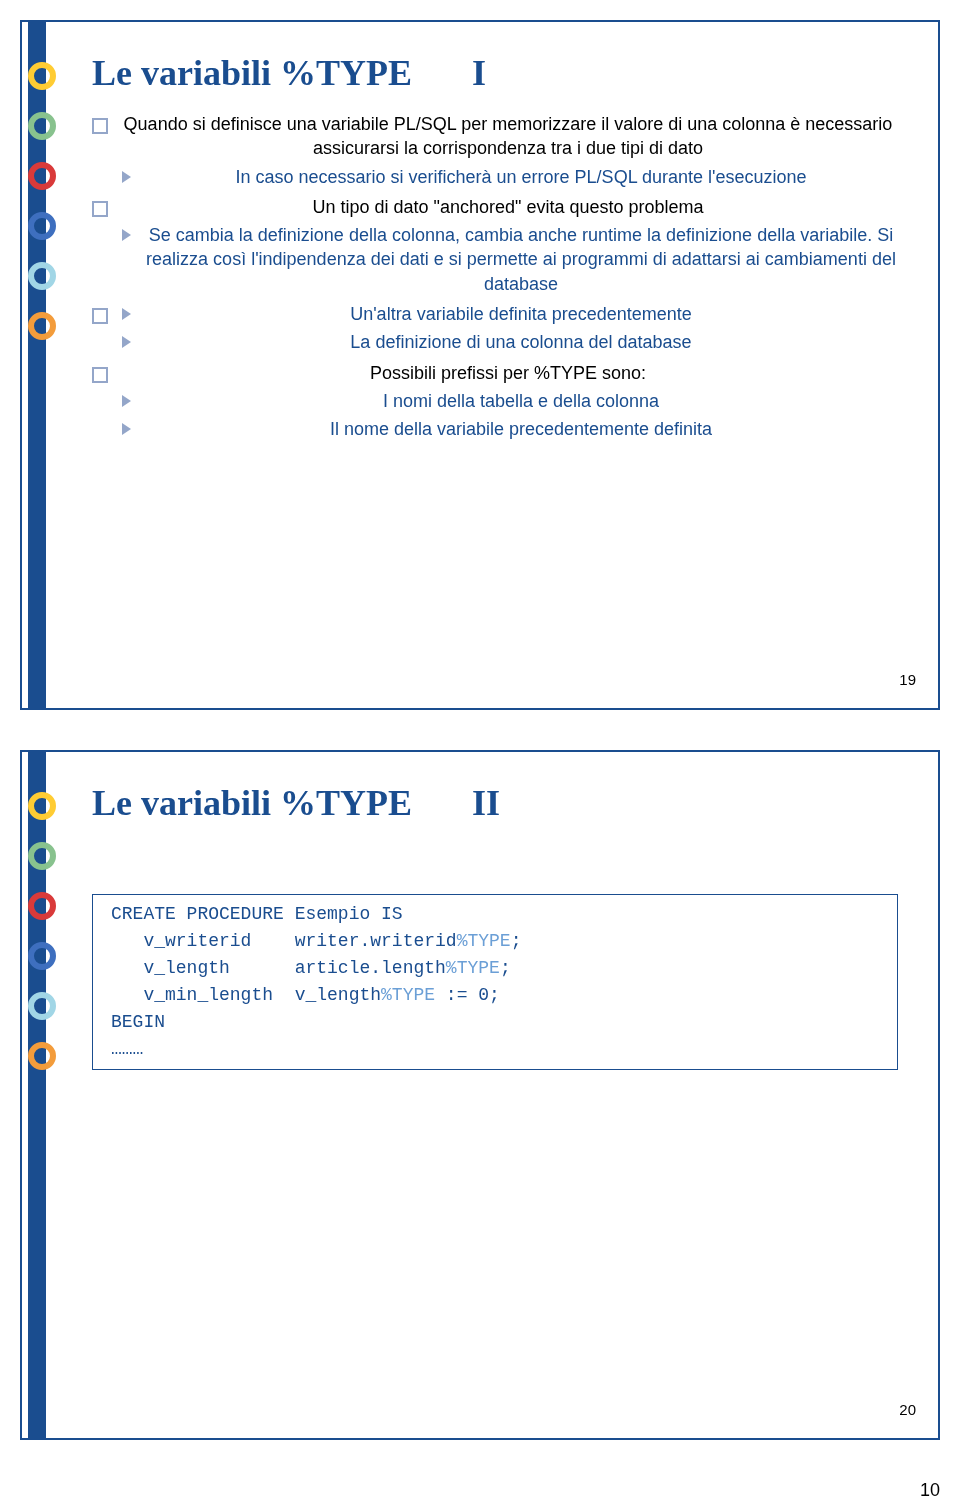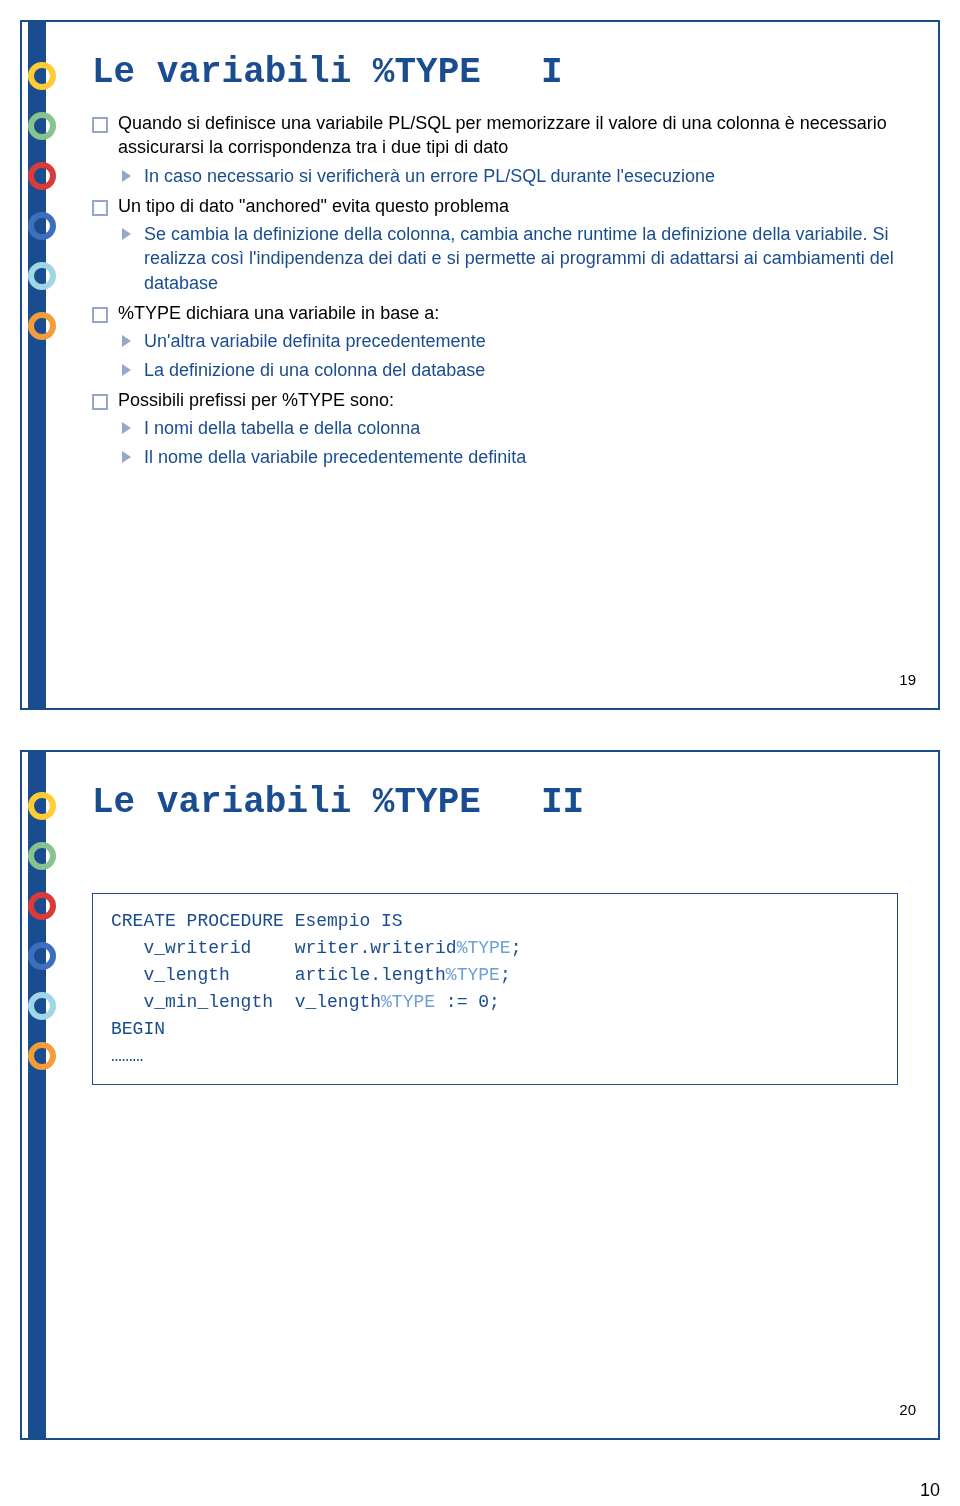--- a/index.html
+++ b/index.html
@@ -42,35 +42,35 @@
     background: transparent;
     left: 6px;
   }
   .a1 { top: 40px;  border-color: #ffcc33; }
   .a2 { top: 90px;  border-color: #88c28e; }
   .a3 { top: 140px; border-color: #d93a3a; }
   .a4 { top: 190px; border-color: #3e6fbf; }
   .a5 { top: 240px; border-color: #a1d6e6; }
   .a6 { top: 290px; border-color: #f39c3b; }
   .h-title {
-    font-family: Liberation Mono, monospace;
+    font-family: Liberation Serif, serif;
     font-weight: 900;
     font-size: 36px;
     color: #1a4d8f;
     display: flex;
     gap: 60px;
     margin-bottom: 18px;
   }
   .content {
     font-size: 18px;
     color: #000;
     line-height: 1.35;
   }
   .sq-list { list-style: none; padding-left: 0; }
-  .sq-list > li { position: relative; padding-left: 26px; margin-bottom: 6px; }
+  .sq-list > li { position: relative; padding-left: 26px; margin-bottom: 6px; text-align: center; }
   .sq-list > li::before {
     content: "";
     position: absolute;
     left: 0;
     top: 6px;
     width: 12px;
     height: 12px;
     border: 2px solid #94a6c9;
     background: #fff;
   }
@@ -89,21 +89,21 @@
   .black { color: #000; }
   .slide-num {
     position: absolute;
     right: 22px;
     bottom: 20px;
     font-size: 15px;
     color: #000;
   }
   .code-box {
     border: 1.5px solid #1a4d8f;
-    padding: 14px 18px;
+    padding: 6px 18px;
     margin-top: 70px;
     margin-bottom: 10px;
     font-family: "Courier New", monospace;
     font-size: 18px;
     color: #1a4d8f;
     white-space: pre;
     line-height: 1.5;
   }
   .kw-type { color: #6b9fd6; }
   .page-num {
@@ -141,21 +141,20 @@
           <li>In caso necessario si verificherà un errore PL/SQL durante l'esecuzione</li>
         </ul>
       </li>
       <li>
         <span class="black">Un tipo di dato "anchored" evita questo problema</span>
         <ul class="ar-list">
           <li>Se cambia la definizione della colonna, cambia anche runtime la definizione della variabile. Si realizza così l'indipendenza dei dati e si permette ai programmi di adattarsi ai cambiamenti del database</li>
         </ul>
       </li>
       <li>
-        <span class="black">%TYPE dichiara una variabile in base a:</span>
         <ul class="ar-list">
           <li>Un'altra variabile definita precedentemente</li>
           <li>La definizione di una colonna del database</li>
         </ul>
       </li>
       <li>
         <span class="black">Possibili prefissi per %TYPE sono:</span>
         <ul class="ar-list">
           <li>I nomi della tabella e della colonna</li>
           <li>Il nome della variabile precedentemente definita</li>

